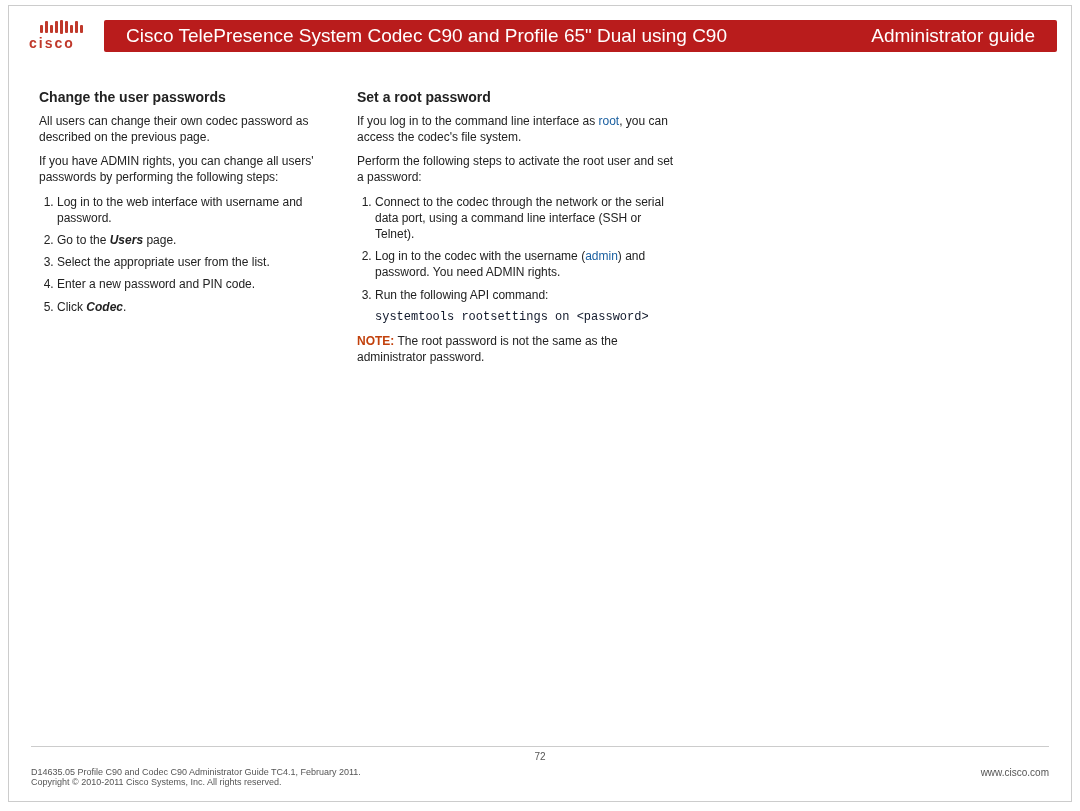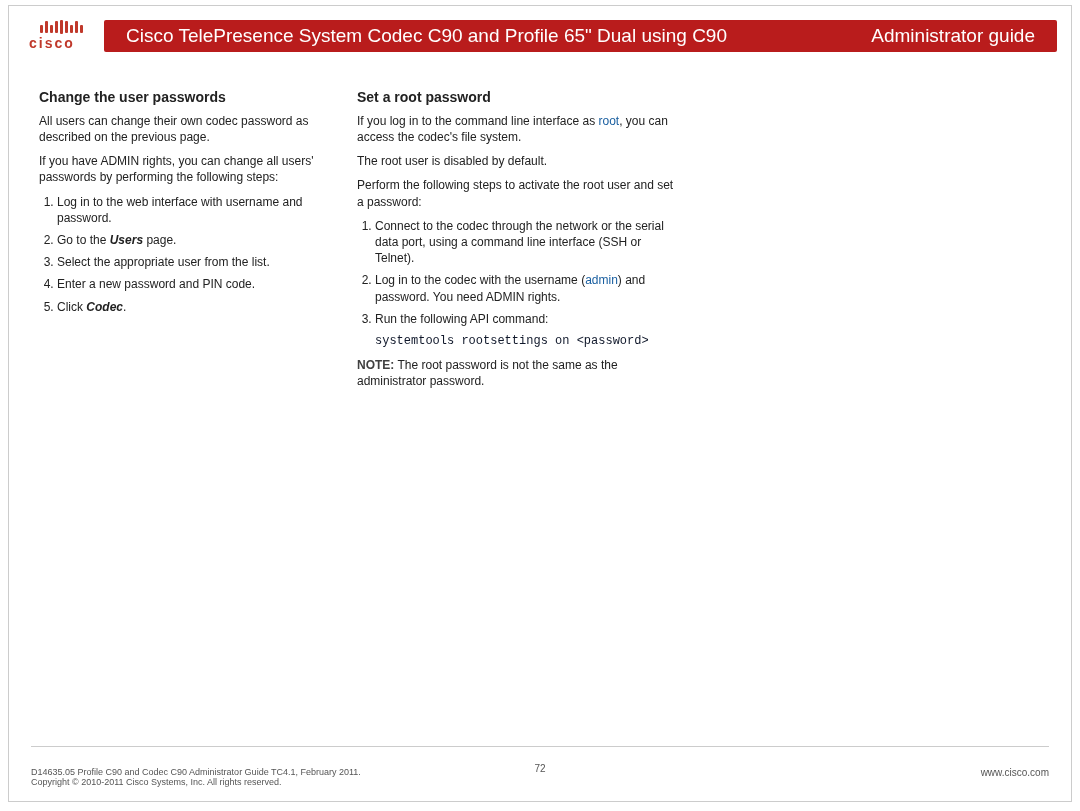--- a/index.html
+++ b/index.html
@@ -69,36 +69,36 @@
       padding: 36px 22px 0 30px;
       font-size: 12px;
       line-height: 1.35;
     }
     .col { width: 318px; }
     h3 { font-size: 14px; font-weight: 700; margin-bottom: 6px; }
     p { margin-bottom: 8px; }
     ol { list-style-position: outside; padding-left: 18px; }
     ol li { margin-bottom: 6px; }
     .link { color: #1a5fa0; }
-    .note-label { color: #404040; font-weight: 700; }
+    .note-label { color: #c2410c; font-weight: 700; }
     .code { font-family: "Courier New", monospace; color: #0f172a; margin: 4px 0 8px 18px; font-size: 12px; }
     .footer {
       position: absolute;
       bottom: 14px;
       left: 22px;
       right: 22px;
       border-top: 1px solid #ccc;
       padding-top: 20px;
       font-size: 9px;
       color: #555;
       display: flex;
       justify-content: space-between;
       align-items: flex-start;
     }
-    .footer .center { position: absolute; left: 50%; transform: translateX(-50%); top: 16px; font-size: 10px; }
+    .footer .center { position: absolute; left: 50%; transform: translateX(-50%); top: 4px; font-size: 10px; }
     .footer .right { text-align: center; font-size: 10px; }
   </style>
 </head>
 <body>
 
 <div class="page">
 
   <div class="logo">
     <div class="bars">
         <span></span>
@@ -136,21 +136,20 @@
           <span>Click </span><strong><i>Codec</i></strong><span>.</span>
         </li>
       </ol>
     </div>
 
     <div class="col">
       <h3>Set a root password</h3>
       <p>
         <span>If you log in to the command line interface as </span><span class="link">root</span><span>, you can access the codec's file system.</span>
       </p>
-      <p>The root user is disabled by default.</p>
       <p>Perform the following steps to activate the root user and set a password:</p>
       <ol>
         <li>Connect to the codec through the network or the serial data port, using a command line interface (SSH or Telnet).</li>
         <li>
           <span>Log in to the codec with the username (</span><span class="link">admin</span><span>) and password. You need ADMIN rights.</span>
         </li>
         <li>Run the following API command:</li>
       </ol>
       <div class="code">systemtools rootsettings on &lt;password&gt;</div>
       <p>

